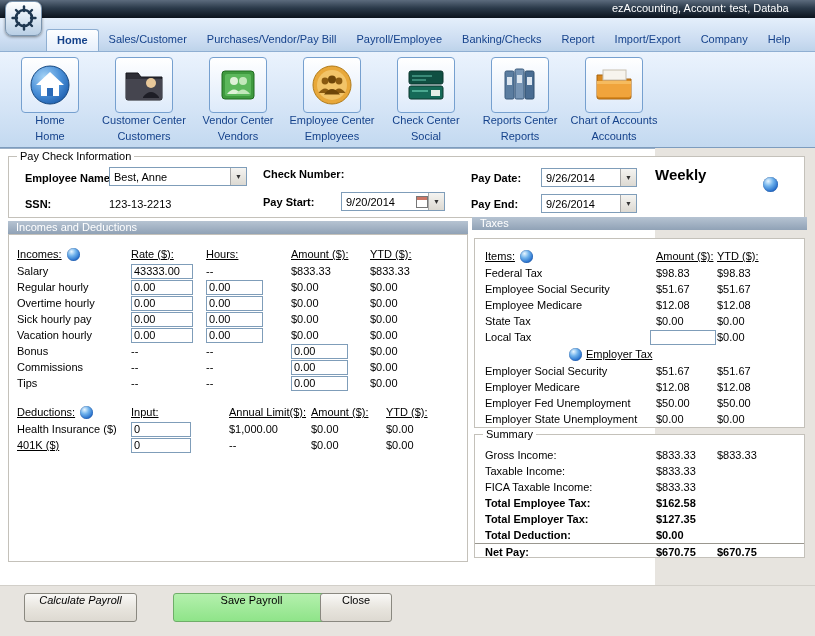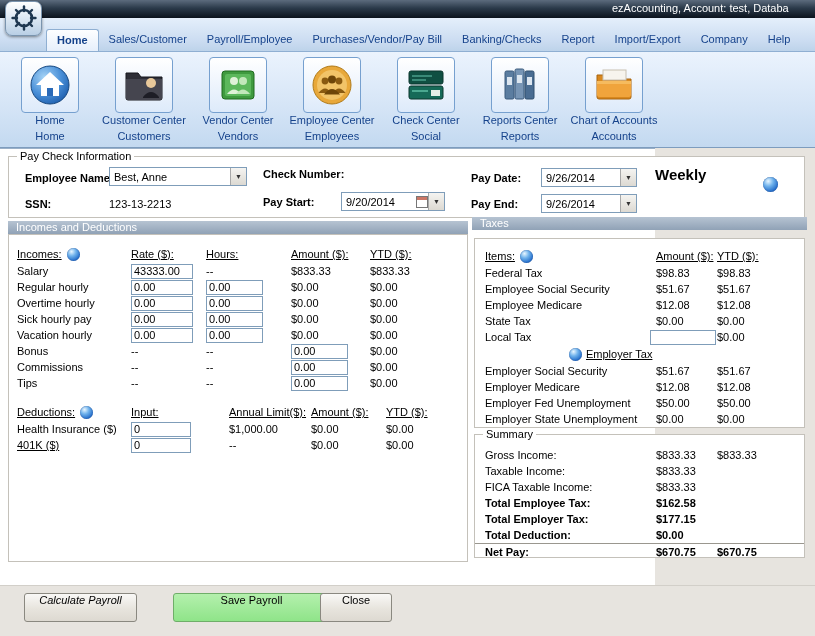--- a/index.html
+++ b/index.html
@@ -104,22 +104,22 @@
             <line x1="8" y1="18" x2="5" y2="21"></line>
         </g>
       </svg>
     </span>
   </div>
 
   <div class="tabbar">
     <div class="tabs">
       <span class="tab active">Home</span>
       <span class="tab">Sales/Customer</span>
+      <span class="tab">Purchases/Vendor/Pay Bill</span>
       <span class="tab">Payroll/Employee</span>
-      <span class="tab">Purchases/Vendor/Pay Bill</span>
       <span class="tab">Banking/Checks</span>
       <span class="tab">Report</span>
       <span class="tab">Import/Export</span>
       <span class="tab">Company</span>
       <span class="tab">Help</span>
     </div>
   </div>
 
   <div class="toolbar">
 
@@ -454,21 +454,21 @@
         <span class="tc2">$833.33</span>
         <span class="tc3"></span>
       </div>
       <div class="frow b">
         <span class="tc1">Total Employee Tax:</span>
         <span class="tc2">$162.58</span>
         <span class="tc3"></span>
       </div>
       <div class="frow b">
         <span class="tc1">Total Employer Tax:</span>
-        <span class="tc2">$177.15</span>
+        <span class="tc2">$127.35</span>
         <span class="tc3"></span>
       </div>
       <div class="frow b">
         <span class="tc1">Total Deduction:</span>
         <span class="tc2">$0.00</span>
         <span class="tc3"></span>
       </div>
       <div class="frow b netline">
         <span class="tc1">Net Pay:</span>
         <span class="tc2">$670.75</span>

